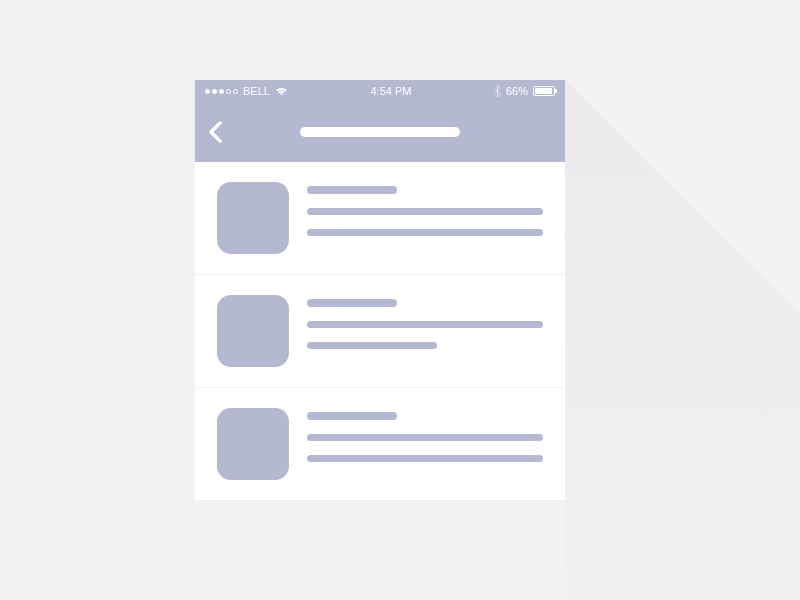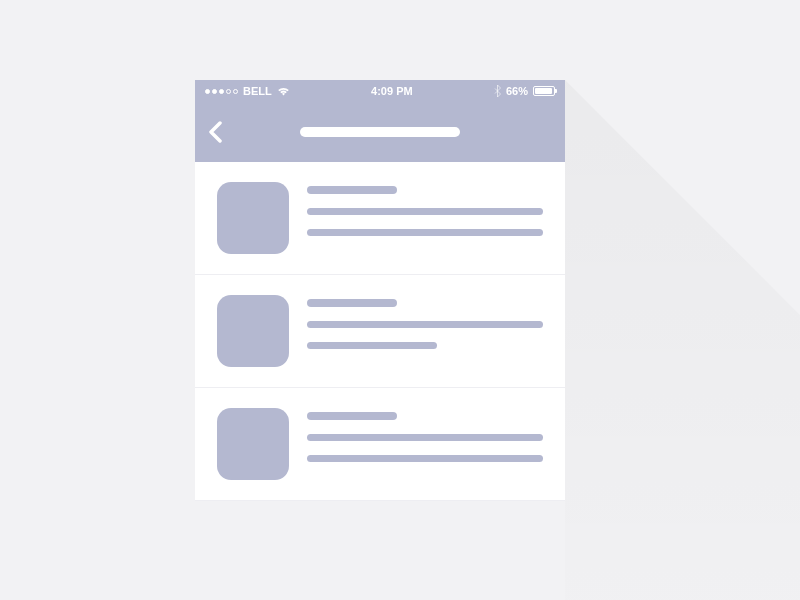--- a/index.html
+++ b/index.html
@@ -32,21 +32,21 @@
   }
   .status-bar {
     height: 22px;
     background: #b4b8d0;
     color: #fff;
     display: flex;
     align-items: center;
     justify-content: space-between;
     padding: 0 10px;
     font-size: 11px;
-    font-weight: 700;
+    font-weight: 400;
   }
   .status-left, .status-right { display: flex; align-items: center; gap: 5px; }
   .dots { display: flex; gap: 2px; align-items: center; }
   .dot { width: 5px; height: 5px; border-radius: 50%; border: 1px solid #fff; }
   .dot.filled { background: #fff; }
   .wifi-icon, .bt-icon { display: inline-flex; }
   .battery {
     width: 22px; height: 10px; border: 1px solid #fff; border-radius: 2px;
     position: relative; display: inline-block;
   }
@@ -105,21 +105,21 @@
           <span class="dot"></span>
           <span class="dot"></span>
       </span>
       <span>BELL</span>
       <span class="wifi-icon">
         <svg width="13" height="9" viewBox="0 0 13 9">
             <path d="M6.5 8.5 L8 6.8 A2.2 2.2 0 0 0 5 6.8 Z M3.2 5 A5 5 0 0 1 9.8 5 L8.6 6.3 A3.2 3.2 0 0 0 4.4 6.3 Z M1.2 3 A8 8 0 0 1 11.8 3 L10.6 4.3 A6.2 6.2 0 0 0 2.4 4.3 Z" fill="#fff"></path>
           </svg>
       </span>
     </div>
-    <div>4:09 PM</div>
+    <div>4:54 PM</div>
     <div class="status-right">
       <span class="bt-icon">
         <svg width="7" height="12" viewBox="0 0 7 12">
             <path d="M3.5 0 L3.5 12 L6.5 9 L1 3.5 M3.5 0 L6.5 3 L1 8.5" stroke="#fff" stroke-width="1" fill="none" opacity="0.6"></path>
           </svg>
       </span>
       <span>66%</span>
       <span class="battery">
           <span class="battery-fill"></span>
         </span>

